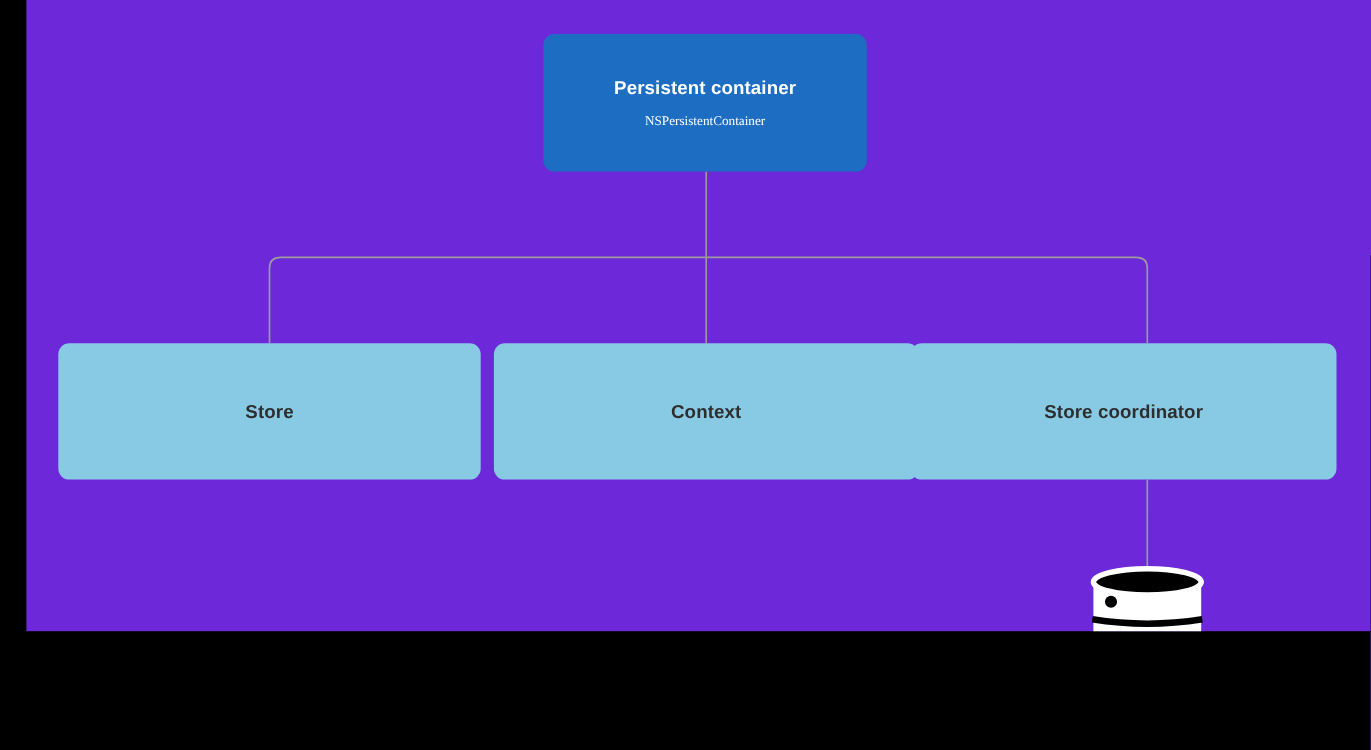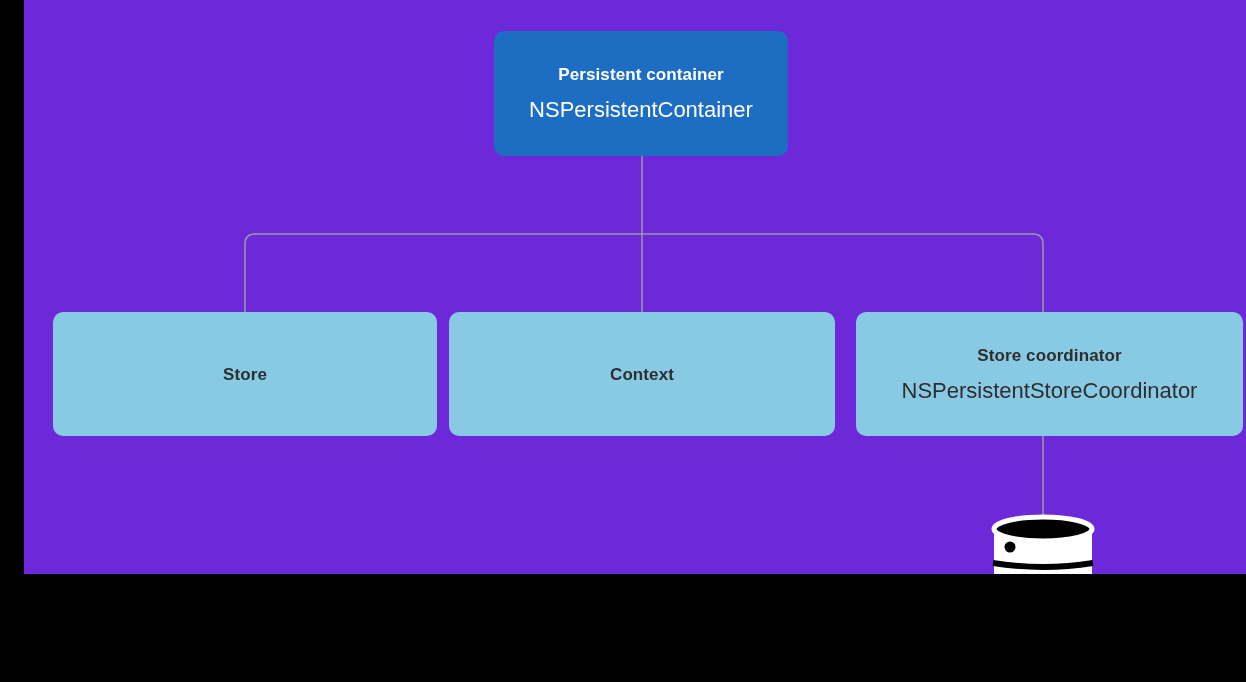--- a/index.html
+++ b/index.html
@@ -34,22 +34,22 @@
     text-align: center;
   }
   .node-title {
     font-family: "Liberation Sans", sans-serif;
     font-weight: 700;
     font-size: 17px;
     line-height: 1;
     letter-spacing: 0.1px;
   }
   .node-class {
-    font-family: Liberation Sans, sans-serif;
-    font-size: 22px;
+    font-family: Liberation Serif, serif;
+    font-size: 12px;
     line-height: 1;
   }
   .node-root {
     left: 470px;
     top: 31px;
     width: 294px;
     height: 125px;
   }
   .node-model {
     left: 29px;
@@ -57,21 +57,21 @@
     width: 384px;
     height: 124px;
   }
   .node-context {
     left: 425px;
     top: 312px;
     width: 386px;
     height: 124px;
   }
   .node-store {
-    left: 832px;
+    left: 804px;
     top: 312px;
     width: 387px;
     height: 124px;
   }
   .db-icon {
     position: absolute;
     left: 967px;
     top: 511px;
     width: 104px;
     height: 140px;
@@ -98,21 +98,20 @@
   <div class="node node-model" style="background-color: rgb(136, 201, 228); color: rgb(46, 46, 46);">
     <div class="node-title">Store</div>
   </div>
 
   <div class="node node-context" style="background-color: rgb(136, 201, 228); color: rgb(46, 46, 46); text-align: right;">
     <div class="node-title">Context</div>
   </div>
 
   <div class="node node-store" style="background-color: rgb(136, 201, 228); color: rgb(46, 46, 46);">
     <div class="node-title">Store coordinator</div>
-    <div class="node-class">NSPersistentStoreCoordinator</div>
   </div>
 
   <svg class="db-icon" viewBox="0 0 104 140" xmlns="http://www.w3.org/2000/svg">
 
     <path fill="#ffffff" d="M3,18 A49,12 0 0 0 101,18 L101,122 Q101,134 89,134 L15,134 Q3,134 3,122 Z"></path>
 
     <path d="M2,52 Q52,60 102,52" stroke="#000000" stroke-width="6" fill="none"></path>
     <path d="M2,91 Q52,99 102,91" stroke="#000000" stroke-width="6" fill="none"></path>
 
     <ellipse cx="52" cy="18" rx="49" ry="12" fill="#000000" stroke="#ffffff" stroke-width="5"></ellipse>

